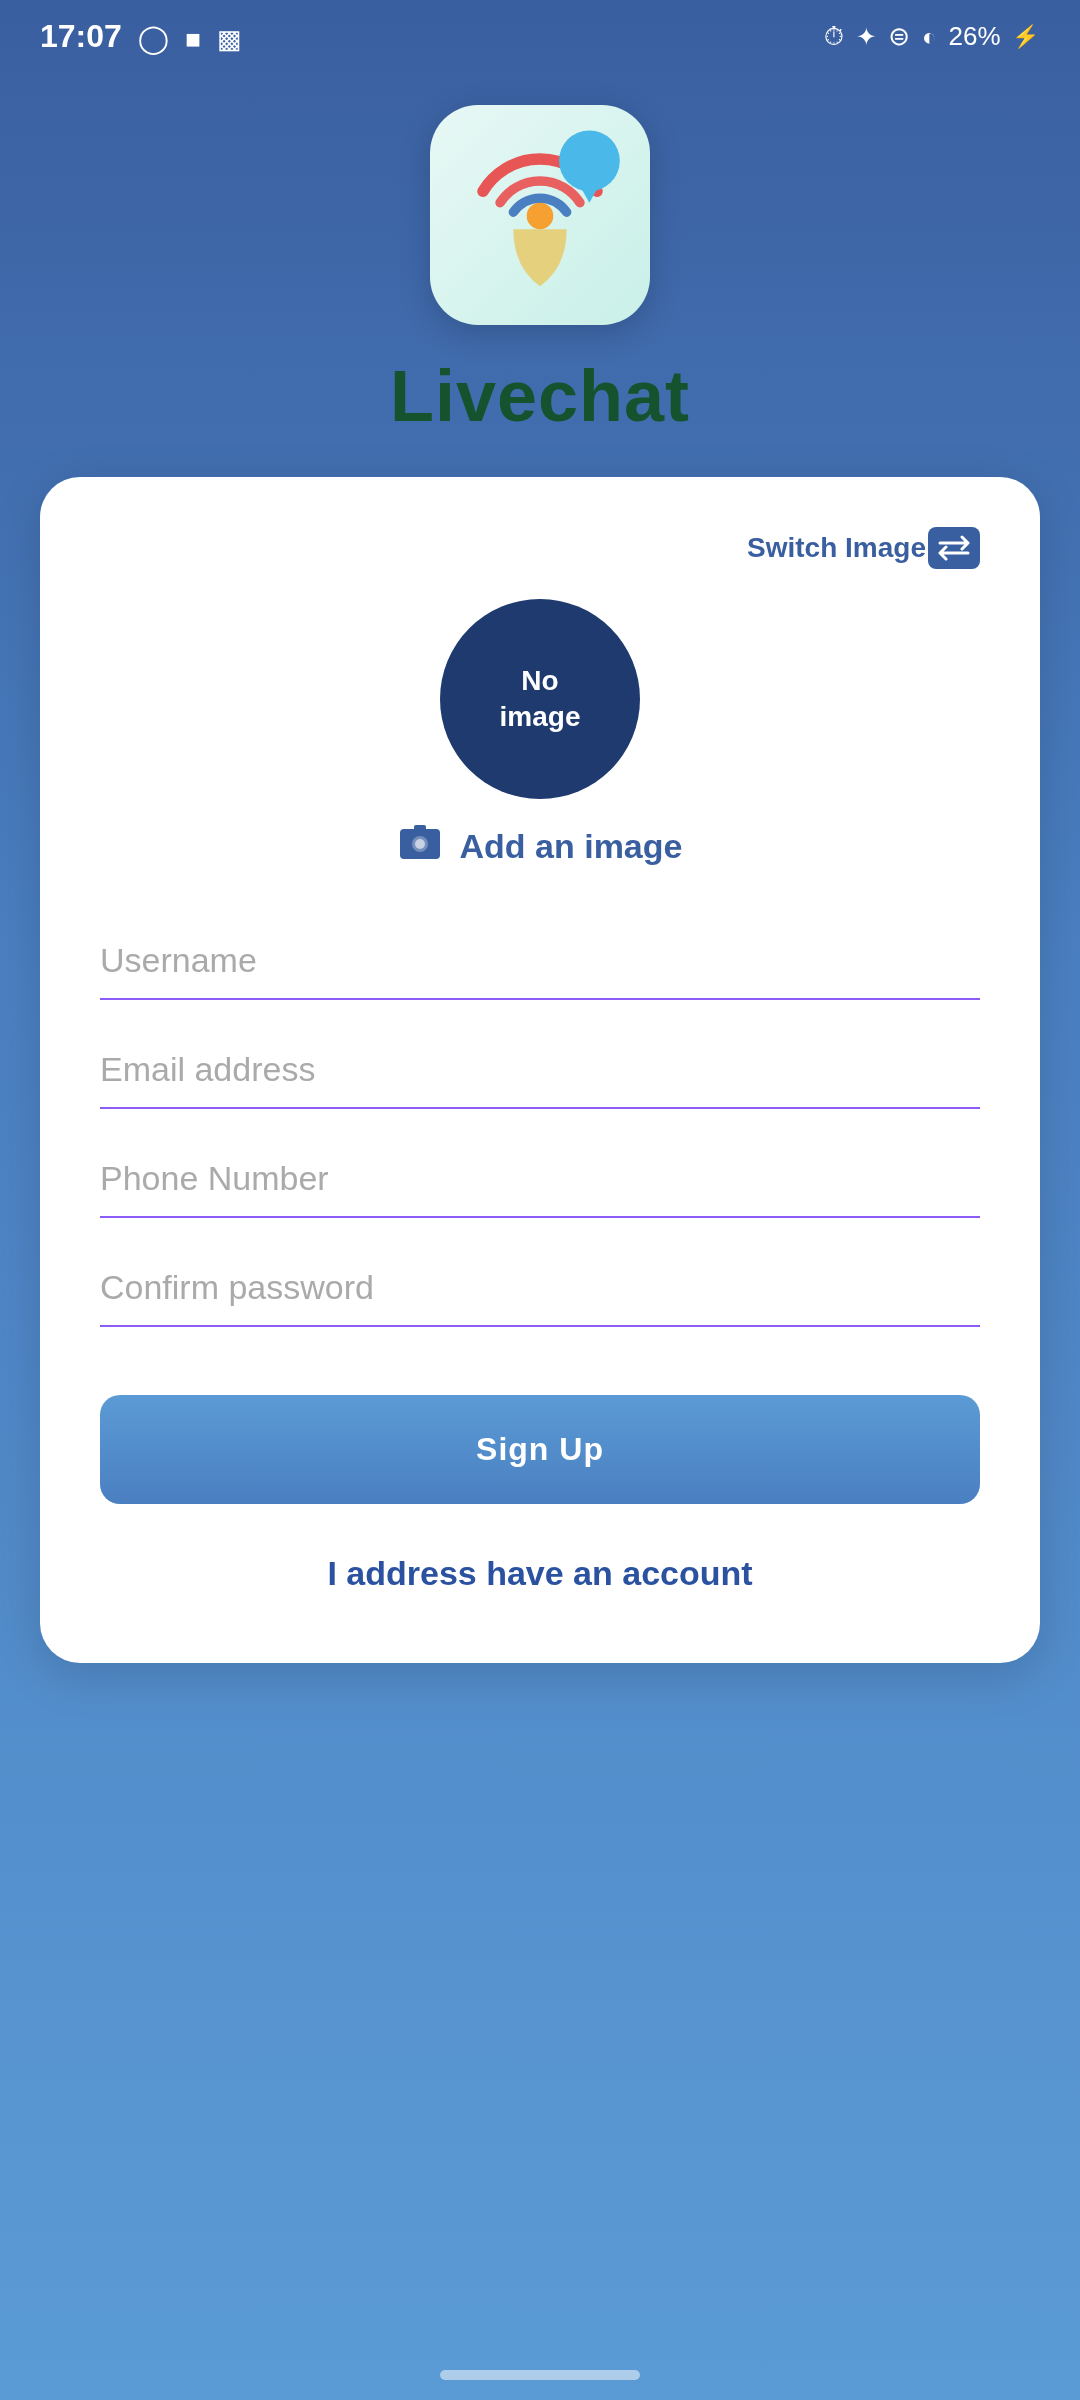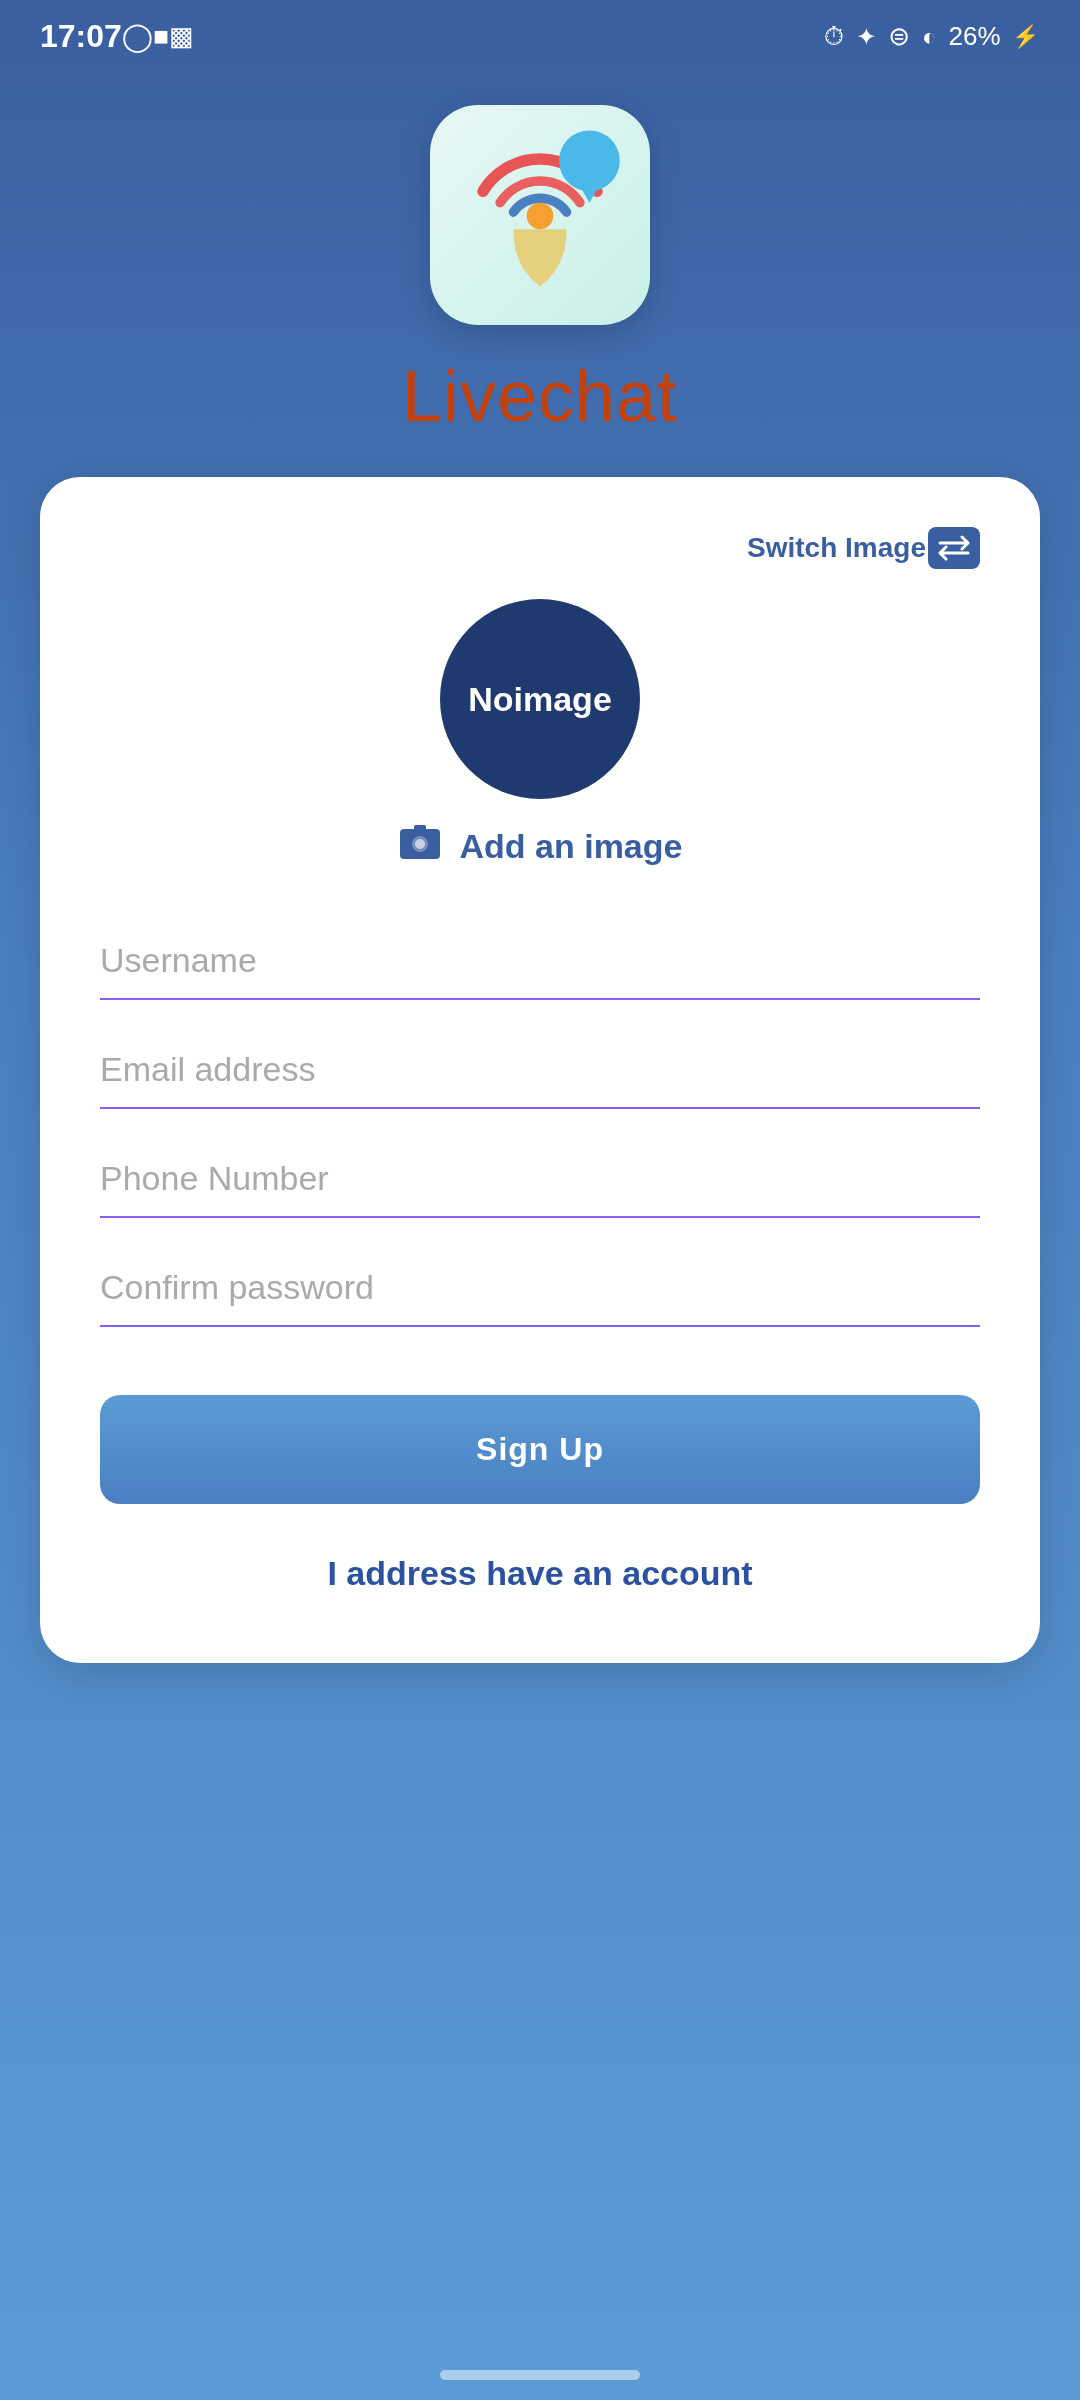--- a/index.html
+++ b/index.html
@@ -19,21 +19,22 @@
       display: flex;
       justify-content: space-between;
       align-items: center;
       padding: 18px 40px 10px 40px;
       color: white;
       font-size: 28px;
       font-weight: 500;
     }
     .status-left {
       display: flex;
-      align-items: center;
+      align-items: flex-end;
+      gap: 16px;
     }
     .status-time {
       font-size: 32px;
       font-weight: 600;
     }
     .status-right {
       display: flex;
       align-items: center;
       gap: 12px;
       font-size: 26px;
@@ -60,23 +61,23 @@
       overflow: visible;
       box-shadow: 0 8px 32px rgba(0,0,0,0.18);
     }
 
     .app-icon svg {
       width: 190px;
       height: 190px;
     }
 
     .app-title {
-      color: #c2410c;
+      color: #14532d;
       font-size: 72px;
-      font-weight: 400;
+      font-weight: 700;
       margin-top: 30px;
       letter-spacing: 1px;
     }
 
     
     .form-card {
       background: white;
       border-radius: 40px;
       margin: 0 40px;
       padding: 50px 60px 60px 60px;
@@ -117,25 +118,25 @@
       align-items: center;
       margin-bottom: 50px;
     }
 
     .avatar-circle {
       width: 200px;
       height: 200px;
       border-radius: 50%;
       background: #1e3a6e;
       display: flex;
-      flex-direction: row;
+      flex-direction: column;
       align-items: center;
       justify-content: center;
       color: white;
-      font-size: 34px;
+      font-size: 28px;
       font-weight: 600;
       line-height: 1.3;
       margin-bottom: 24px;
     }
 
     .add-image-btn {
       display: flex;
       align-items: center;
       gap: 18px;
       color: #3a5fa0;

